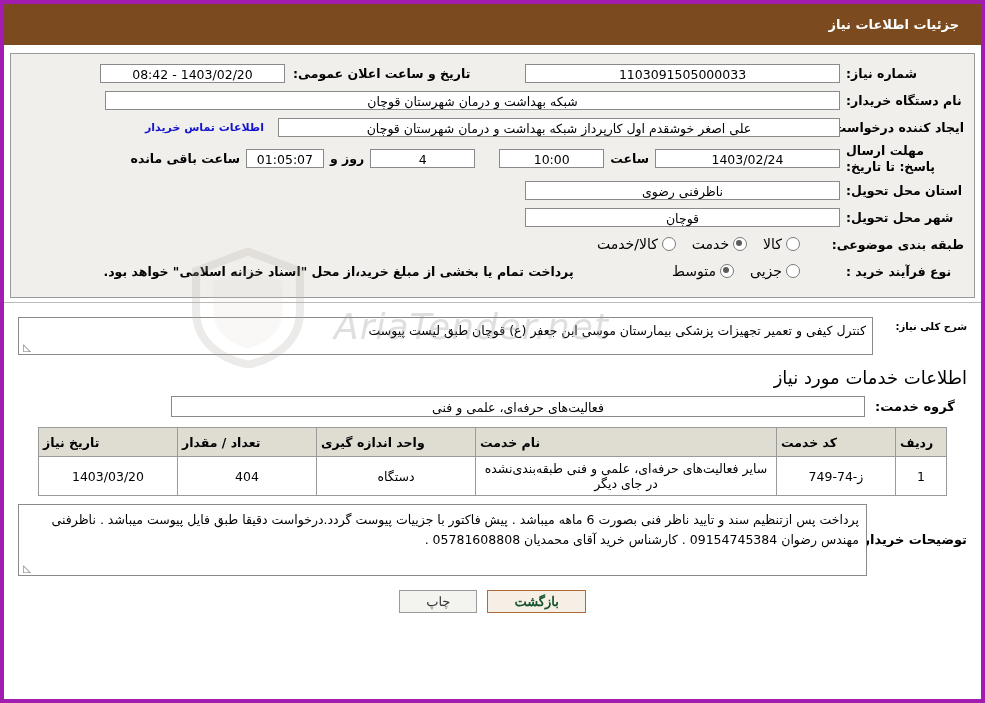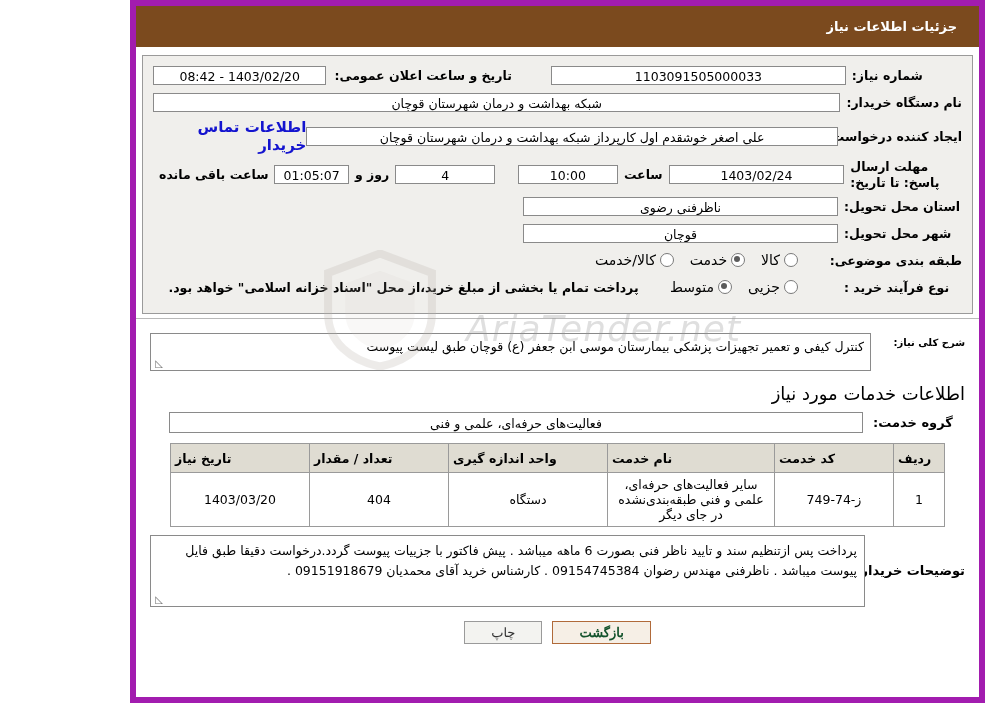--- a/index.html
+++ b/index.html
@@ -11,24 +11,24 @@
     height: 703px;
     background: #ffffff;
     font-family: "DejaVu Sans", "Liberation Sans", sans-serif;
     font-size: 12.5px;
     color: #000000;
     overflow: hidden;
     position: relative;
   }
   .page {
     position: relative;
-    width: 855px;
+    width: 985px;
     height: 703px;
     box-sizing: border-box;
-    border: 6px solid #a21caf;
+    border: 4px solid #a21caf;
     background: #ffffff;
   }
   
   .header {
     height: 41px;
     background: #7B4A1E;
     color: #ffffff;
     display: flex;
     align-items: center;
     justify-content: flex-start;
@@ -295,21 +295,21 @@
     </div>
 
     <div class="row">
       <div class="lbl lbl-w">نام دستگاه خریدار:</div>
       <div class="fld" style="width:735px;">شبکه بهداشت و درمان شهرستان قوچان</div>
     </div>
 
     <div class="row">
       <div class="lbl lbl-w">ایجاد کننده درخواست:</div>
       <div class="fld" style="width:562px;">علی اصغر خوشقدم اول کارپرداز شبکه بهداشت و درمان شهرستان قوچان</div>
-      <div class="blue" style="font-size:15px;cursor:pointer;">اطلاعات تماس خریدار</div>
+      <div class="blue" style="padding-right:14px;font-size:11px;cursor:pointer;">اطلاعات تماس خریدار</div>
     </div>
 
     <div class="row">
       <div class="lbl lbl-w" style="line-height:1.25;white-space:normal;">مهلت ارسال پاسخ: تا تاریخ:</div>
       <div class="fld" style="width:185px;">1403/02/24</div>
       <div class="mini-lbl">ساعت</div>
       <div class="fld" style="width:105px;">10:00</div>
       <div style="width:24px;"></div>
       <div class="fld" style="width:105px;">4</div>
       <div class="mini-lbl">روز و</div>
@@ -409,21 +409,21 @@
           <td>404</td>
           <td>1403/03/20</td>
         </tr>
       </tbody>
     </table>
   </div>
 
   <div class="notes-row">
     <div class="notes-lbl">توضیحات خریدار:</div>
     <div class="notes-box">
-      <span>پرداخت پس ازتنظیم سند و تایید ناظر فنی بصورت 6 ماهه میباشد . پیش فاکتور با جزییات پیوست گردد.درخواست دقیقا طبق فایل پیوست میباشد . ناظرفنی مهندس رضوان 09154745384 . کارشناس خرید آقای محمدیان 09151918679 .</span>
+      <span>پرداخت پس ازتنظیم سند و تایید ناظر فنی بصورت 6 ماهه میباشد . پیش فاکتور با جزییات پیوست گردد.درخواست دقیقا طبق فایل پیوست میباشد . ناظرفنی مهندس رضوان 09154745384 . کارشناس خرید آقای محمدیان 05781608808 .</span>
       <span class="resize-grip">◺</span>
     </div>
   </div>
 
   <div class="btn-bar">
     <button class="btn">بازگشت</button>
     <button class="btn print">چاپ</button>
   </div>
 
 </div>

